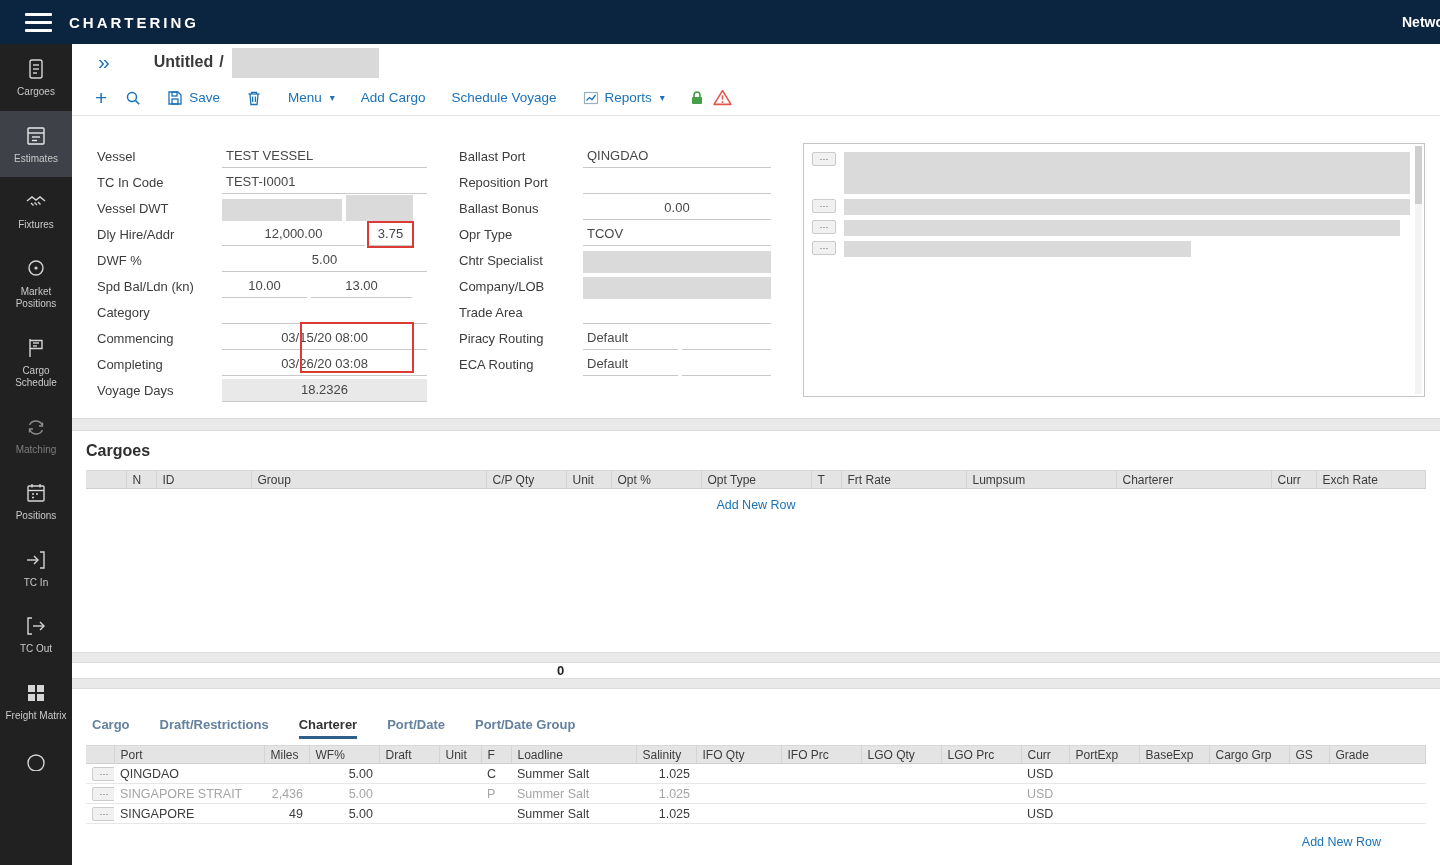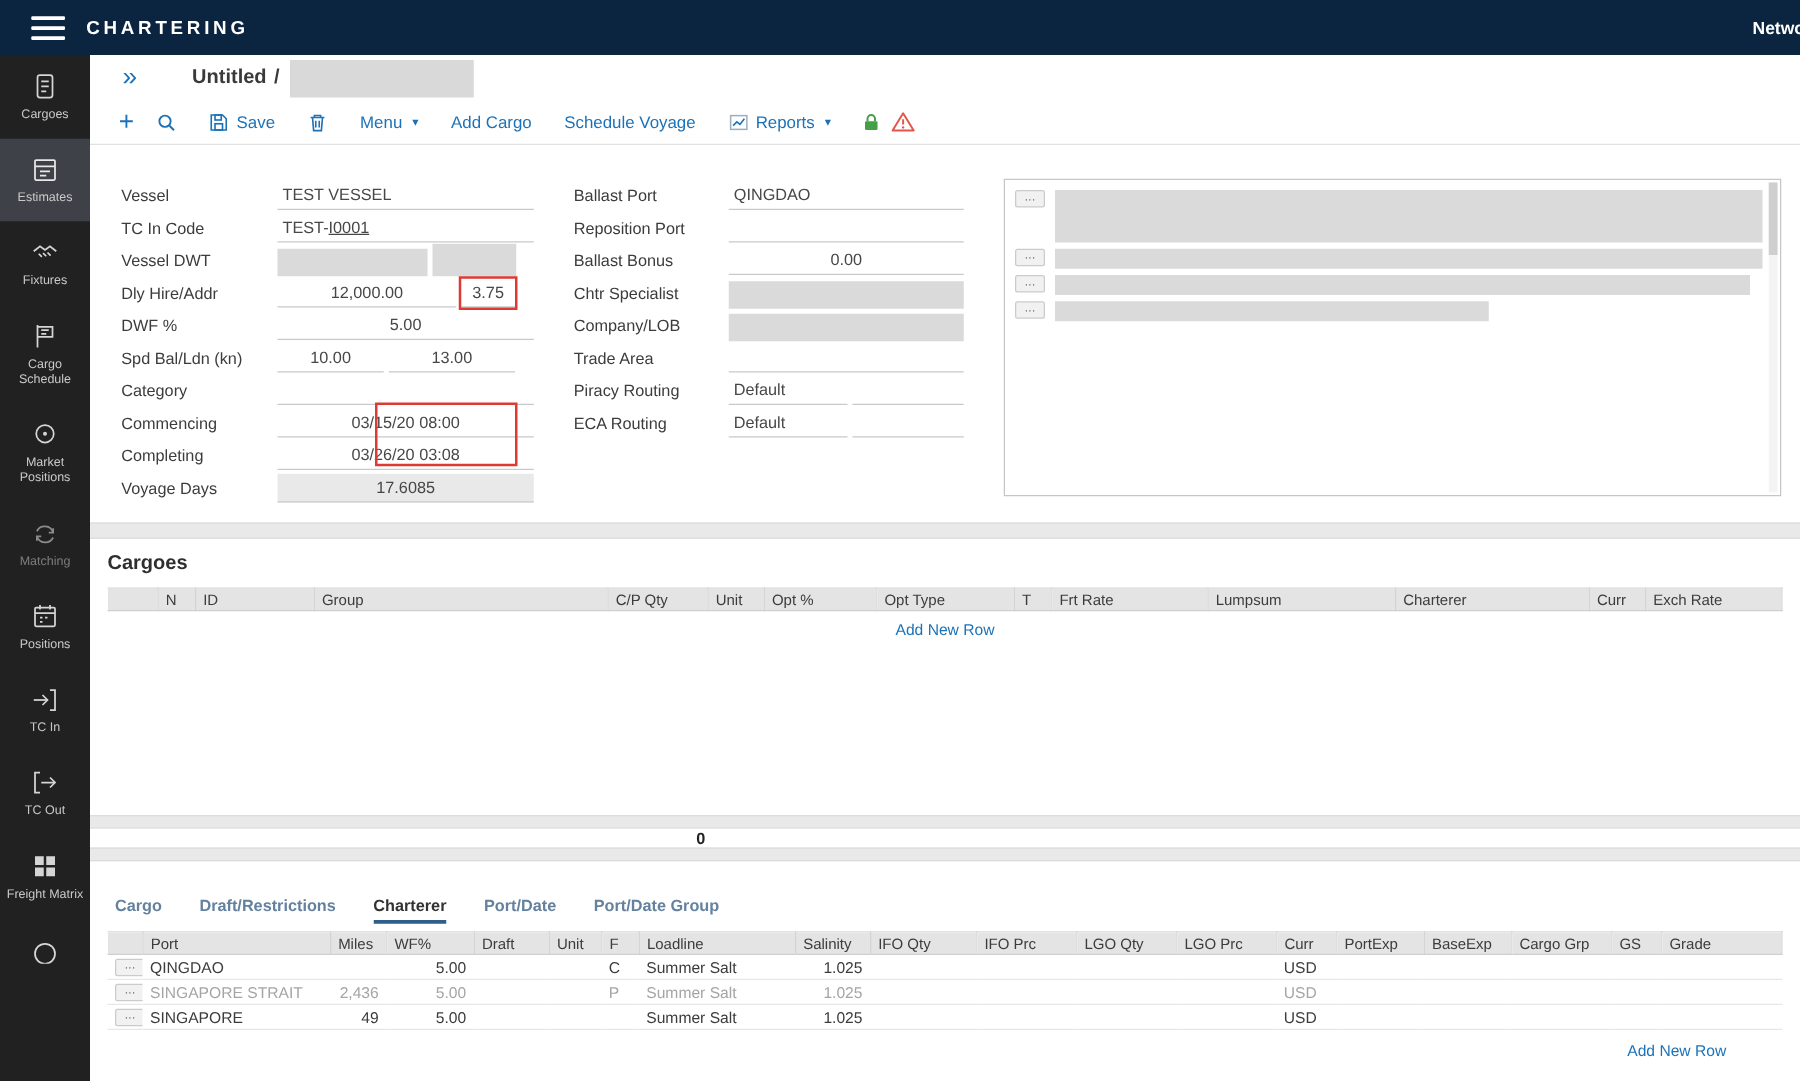--- a/index.html
+++ b/index.html
@@ -55,21 +55,21 @@
   .dis { background: #e9e9e9; }
   .fsplit { display: flex; flex: 1; gap: 4px; }
   .fsplit .ffield { flex: none; }
   .w143 { width: 143px; } .w43 { width: 43px; }
   .w85 { width: 85px; } .w101 { width: 101px; }
   .w95 { width: 95px; } .w89 { width: 89px; }
   .redacted-box { background: #dadada; height: 22px; align-self: flex-end; }
   .rb1 { width: 120px; } .rb2 { width: 67px; height: 26px; }
   .red-outline { outline: 2px solid #de3a34; outline-offset: 0px; }
   .red-box-dates { position: absolute; left: 203px; top: 179px; width: 114px; height: 51px; border: 2px solid #de3a34; pointer-events: none; }
-  .tc-link { text-decoration: underline; cursor: pointer; }
+  .tc-link { cursor: pointer; }
 
   
   .rpanel { flex: 1; margin-left: 32px; border: 1px solid #c6c6c6; height: 254px; position: relative; padding: 8px 14px 8px 8px; overflow: hidden; }
   .prow { display: flex; align-items: flex-start; gap: 8px; margin-bottom: 5px; }
   .row-handle { width: 24px; height: 14px; background: #f1f1f1; border: 1px solid #cbcbcb; border-radius: 2px; color: #555; font-size: 9px; line-height: 11px; text-align: center; flex: none; cursor: pointer; }
   .pbar { background: #dadada; height: 16px; }
   .pbar-a { flex: 1; height: 42px; }
   .pbar-b { flex: 1; }
   .pbar-c { width: 93%; }
   .pbar-d { width: 58%; }
@@ -143,33 +143,33 @@
     </div>
     <div class="side-item">
       <svg class="side-icon" viewBox="0 0 24 24" fill="none" stroke="#d5d5d5" stroke-width="1.4">
           <path d="M3 11 l5 -4 4 3 4 -3 5 4"></path>
           <path d="M7 13 l2.5 2.5 M10.5 12.5 l2.5 2.5 M14 12 l2.5 2.5"></path>
         </svg>
       <span class="side-label">Fixtures</span>
     </div>
     <div class="side-item">
       <svg class="side-icon" viewBox="0 0 24 24" fill="none" stroke="#d5d5d5" stroke-width="1.4">
+          <circle cx="12" cy="11" r="7"></circle>
+          <circle cx="12" cy="11" r="1.6" fill="#d5d5d5" stroke="none"></circle>
+        </svg>
+      <span class="side-label">Market Positions</span>
+    </div>
+    <div class="side-item">
+      <svg class="side-icon" viewBox="0 0 24 24" fill="none" stroke="#d5d5d5" stroke-width="1.4">
           <line x1="6" y1="3" x2="6" y2="21"></line>
           <path d="M6 4.5 h12 v8 h-12"></path>
           <line x1="9" y1="7" x2="15" y2="7"></line>
           <line x1="9" y1="10" x2="13" y2="10"></line>
         </svg>
       <span class="side-label">Cargo Schedule</span>
-    </div>
-    <div class="side-item">
-      <svg class="side-icon" viewBox="0 0 24 24" fill="none" stroke="#d5d5d5" stroke-width="1.4">
-          <circle cx="12" cy="11" r="7"></circle>
-          <circle cx="12" cy="11" r="1.6" fill="#d5d5d5" stroke="none"></circle>
-        </svg>
-      <span class="side-label">Market Positions</span>
     </div>
     <div class="side-item dim">
       <svg class="side-icon" viewBox="0 0 24 24" fill="none" stroke="#8b8b8b" stroke-width="1.4">
           <path d="M5.5 10 a7 7 0 0 1 13 1"></path>
           <path d="M18.5 15 a7 7 0 0 1 -13 -1"></path>
           <path d="M18.5 7.5 v3.5 h-3.5"></path>
           <path d="M5.5 17.5 v-3.5 h3.5"></path>
         </svg>
       <span class="side-label">Matching</span>
     </div>
@@ -330,37 +330,41 @@
         <div class="frow">
           <div class="flabel">Commencing</div>
           <div class="ffield num">03/15/20 08:00</div>
         </div>
         <div class="frow">
           <div class="flabel">Completing</div>
           <div class="ffield num">03/26/20 03:08</div>
         </div>
         <div class="frow">
           <div class="flabel">Voyage Days</div>
-          <div class="ffield num dis">17.6085</div>
+          <div class="ffield num dis">18.2326</div>
         </div>
         <div class="red-box-dates"></div>
       </div>
 
       <div class="fcol fcol-mid">
         <div class="frow">
           <div class="flabel flabel-mid">Ballast Port</div>
           <div class="ffield">QINGDAO</div>
         </div>
         <div class="frow">
           <div class="flabel flabel-mid">Reposition Port</div>
           <div class="ffield"></div>
         </div>
         <div class="frow">
           <div class="flabel flabel-mid">Ballast Bonus</div>
           <div class="ffield num">0.00</div>
+        </div>
+        <div class="frow">
+          <div class="flabel flabel-mid">Opr Type</div>
+          <div class="ffield">TCOV</div>
         </div>
         <div class="frow">
           <div class="flabel flabel-mid">Chtr Specialist</div>
           <div class="redacted-box" style="flex:1"></div>
         </div>
         <div class="frow">
           <div class="flabel flabel-mid">Company/LOB</div>
           <div class="redacted-box" style="flex:1"></div>
         </div>
         <div class="frow">

